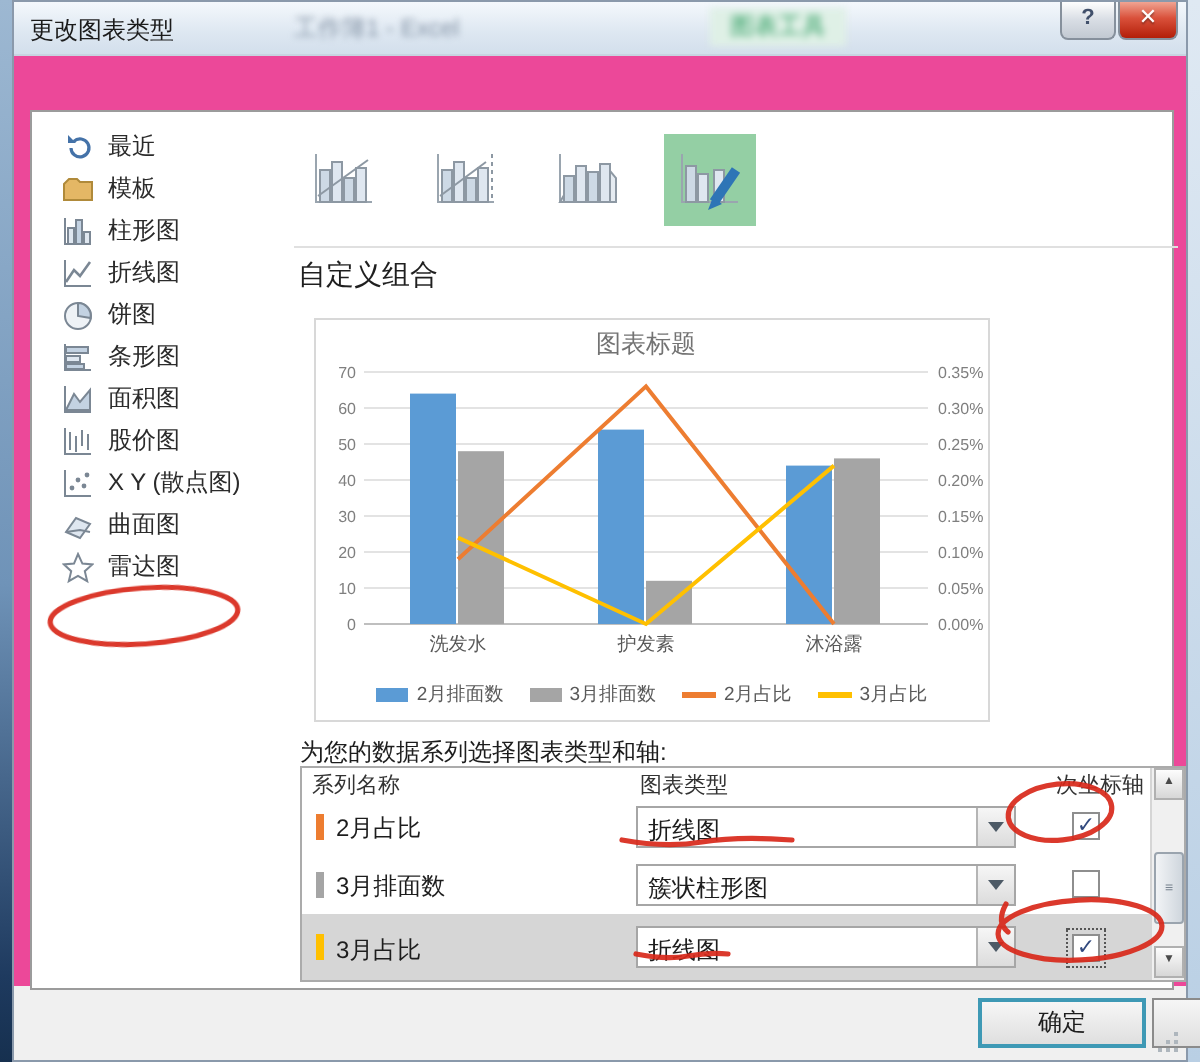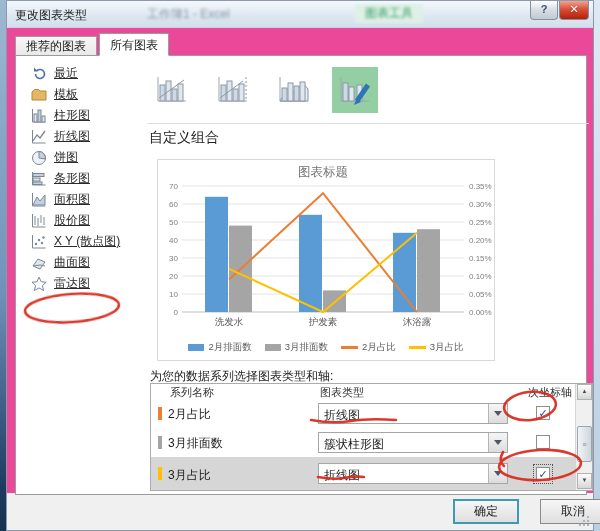--- a/index.html
+++ b/index.html
@@ -30,42 +30,42 @@
   .tabstrip{position:absolute;left:8px;top:32px;height:23px;}
   .tab{display:inline-block;vertical-align:bottom;padding:0 10px;border:1px solid #9b9b9b;
        box-sizing:border-box;margin-right:2px;font-size:12px;color:#1d1d1d;}
   .tab.inactive{height:20px;line-height:19px;background:linear-gradient(#f7f7f7,#e9e9e9);}
   .tab.active{height:23px;line-height:22px;background:#fff;border-bottom:1px solid #fff;position:relative;z-index:3;}
   
   .content{position:absolute;left:8px;top:54px;width:572px;height:440px;background:#fff;
            border:1px solid #9b9b9b;box-sizing:border-box;z-index:1;}
   
   .sidebar{position:absolute;left:14px;top:62px;width:118px;z-index:2;}
-  .side-item{height:21px;display:flex;align-items:center;gap:7px;padding-left:10px;cursor:default;color:#2b2b2b;text-decoration:underline;}
+  .side-item{height:21px;display:flex;align-items:center;gap:7px;padding-left:10px;cursor:default;color:#2b2b2b;}
   .side-item.selected{background:#a8d5ad;}
   .side-item svg{flex:0 0 16px;}
   
   .variants{position:absolute;left:142px;top:66px;display:flex;gap:15px;z-index:2;}
   .tile{width:46px;height:46px;display:flex;align-items:center;justify-content:center;}
   .tile.selected{background:#94cfa4;}
   .divider{position:absolute;left:140px;top:122px;width:442px;height:1px;background:#e0e0e0;z-index:2;}
   .heading{position:absolute;left:142px;top:128px;font-size:14px;color:#1f1f1f;z-index:2;}
   
   .chartbox{position:absolute;left:150px;top:158px;width:338px;height:202px;border:1px solid #d8d8d8;
             background:#fff;box-sizing:border-box;z-index:2;}
   #legend{position:absolute;left:0;right:0;bottom:6px;display:flex;justify-content:center;gap:13px;
           font-size:9.5px;color:#595959;align-items:center;}
   .leg-item{display:flex;align-items:center;gap:4px;}
   
   .picker-label{position:absolute;left:143px;top:367px;font-size:12px;color:#1d1d1d;z-index:2;}
   .ptable{position:absolute;left:143px;top:382px;width:443px;height:108px;border:1px solid #ababab;
           box-sizing:border-box;background:#fff;z-index:2;}
   .phead{position:absolute;left:0;top:0;right:16px;height:15px;font-size:11px;color:#333;}
   .phead span{position:absolute;top:1px;}
-  .col-name{left:19px;font-family:Liberation Serif, serif;} .col-type{left:169px;} .col-axis{left:377px;}
+  .col-name{left:5px;font-family:Liberation Serif, serif;} .col-type{left:169px;} .col-axis{left:377px;}
   .prow{position:absolute;left:0;right:16px;box-sizing:border-box;}
   .prow.selected{background:#d6d6d6;}
   .swatch{position:absolute;left:7px;width:4px;height:13px;}
   .rname{position:absolute;left:17px;font-size:12px;color:#1d1d1d;}
   .dd{position:absolute;left:167px;width:190px;height:21px;border:1px solid #a6a6a6;background:#fff;
       box-sizing:border-box;}
   .dd .val{position:absolute;left:5px;top:3px;font-size:12px;color:#1d1d1d;}
   .dd .dbtn{position:absolute;right:0;top:0;bottom:0;width:18px;border-left:1px solid #b5b5b5;
       background:linear-gradient(#f6f6f6,#dcdcdc);display:flex;align-items:center;justify-content:center;}
   .dd .dbtn:after{content:"";border:4px solid transparent;border-top:5px solid #4d5a66;margin-top:4px;}
@@ -75,23 +75,23 @@
   
   .sbar{position:absolute;right:0;top:0;bottom:0;width:16px;border-left:1px solid #d5d5d5;background:#f0f0f0;}
   .sbtn{position:absolute;left:1px;width:13px;height:14px;background:linear-gradient(#fdfdfd,#d7d7d7);
         border:1px solid #b0b0b0;font-size:6px;color:#4a4a4a;text-align:center;line-height:13px;}
   .sb-up{top:0;} .sb-down{bottom:1px;}
   .sthumb{position:absolute;left:1px;top:42px;width:13px;height:34px;border:1px solid #9aa4ae;
           background:linear-gradient(90deg,#f2f4f6,#cfd6dd);border-radius:2px;
           display:flex;align-items:center;justify-content:center;font-size:7px;color:#7a8591;}
   
   .footer{position:absolute;left:0;right:0;bottom:0;height:37px;background:#f0f0f0;}
-  .fbtn{position:absolute;top:6px;height:25px;width:66px;font-size:12px;color:#1d1d1d;
+  .fbtn{position:absolute;top:6px;height:25px;width:84px;font-size:12px;color:#1d1d1d;
         background:linear-gradient(#f6f6f6,#dfdfdf);border:1px solid #8b8b8b;box-sizing:border-box;
-        text-align:center;line-height:23px;}
+        text-align:center;line-height:23px;margin-left:36px;}
   .fbtn.ok{left:446px;border:2px solid #3e99b5;line-height:21px;}
   .fbtn.cancel{left:533px;}
   .grip{position:absolute;right:2px;bottom:2px;}
   
   .annot{position:absolute;inset:0;pointer-events:none;z-index:9;}
   .chart-svg text{font-family:"Liberation Sans","DejaVu Sans",sans-serif;}
 </style>
 </head>
 <body>
 
@@ -102,21 +102,20 @@
   <div class="dialog">
 
     <div class="titlebar">
       <span class="title-text">更改图表类型</span>
       <span class="blur-doc">工作簿1 - Excel</span>
       <span class="blur-tools">图表工具</span>
       <div class="cap-btn btn-help"><span>?</span></div>
       <div class="cap-btn btn-close"><span>✕</span></div>
     </div>
 
-    <div class="tabstrip" id="tabstrip"><span class="tab inactive">推荐的图表</span><span class="tab active">所有图表</span></div>
 
     <div class="content"></div>
 
     <div class="sidebar" id="sidebar">
         <div class="side-item">
           <svg width="16" height="16" viewBox="0 0 16 16">
             <path d="M4.5 8 a4.5 4.5 0 1 0 1.4 -3.3" fill="none" stroke="#4472a8" stroke-width="1.6"></path>
             <path d="M3 1.5 v4 h4 z" fill="#4472a8"></path>
           </svg>
           <span>最近</span>

